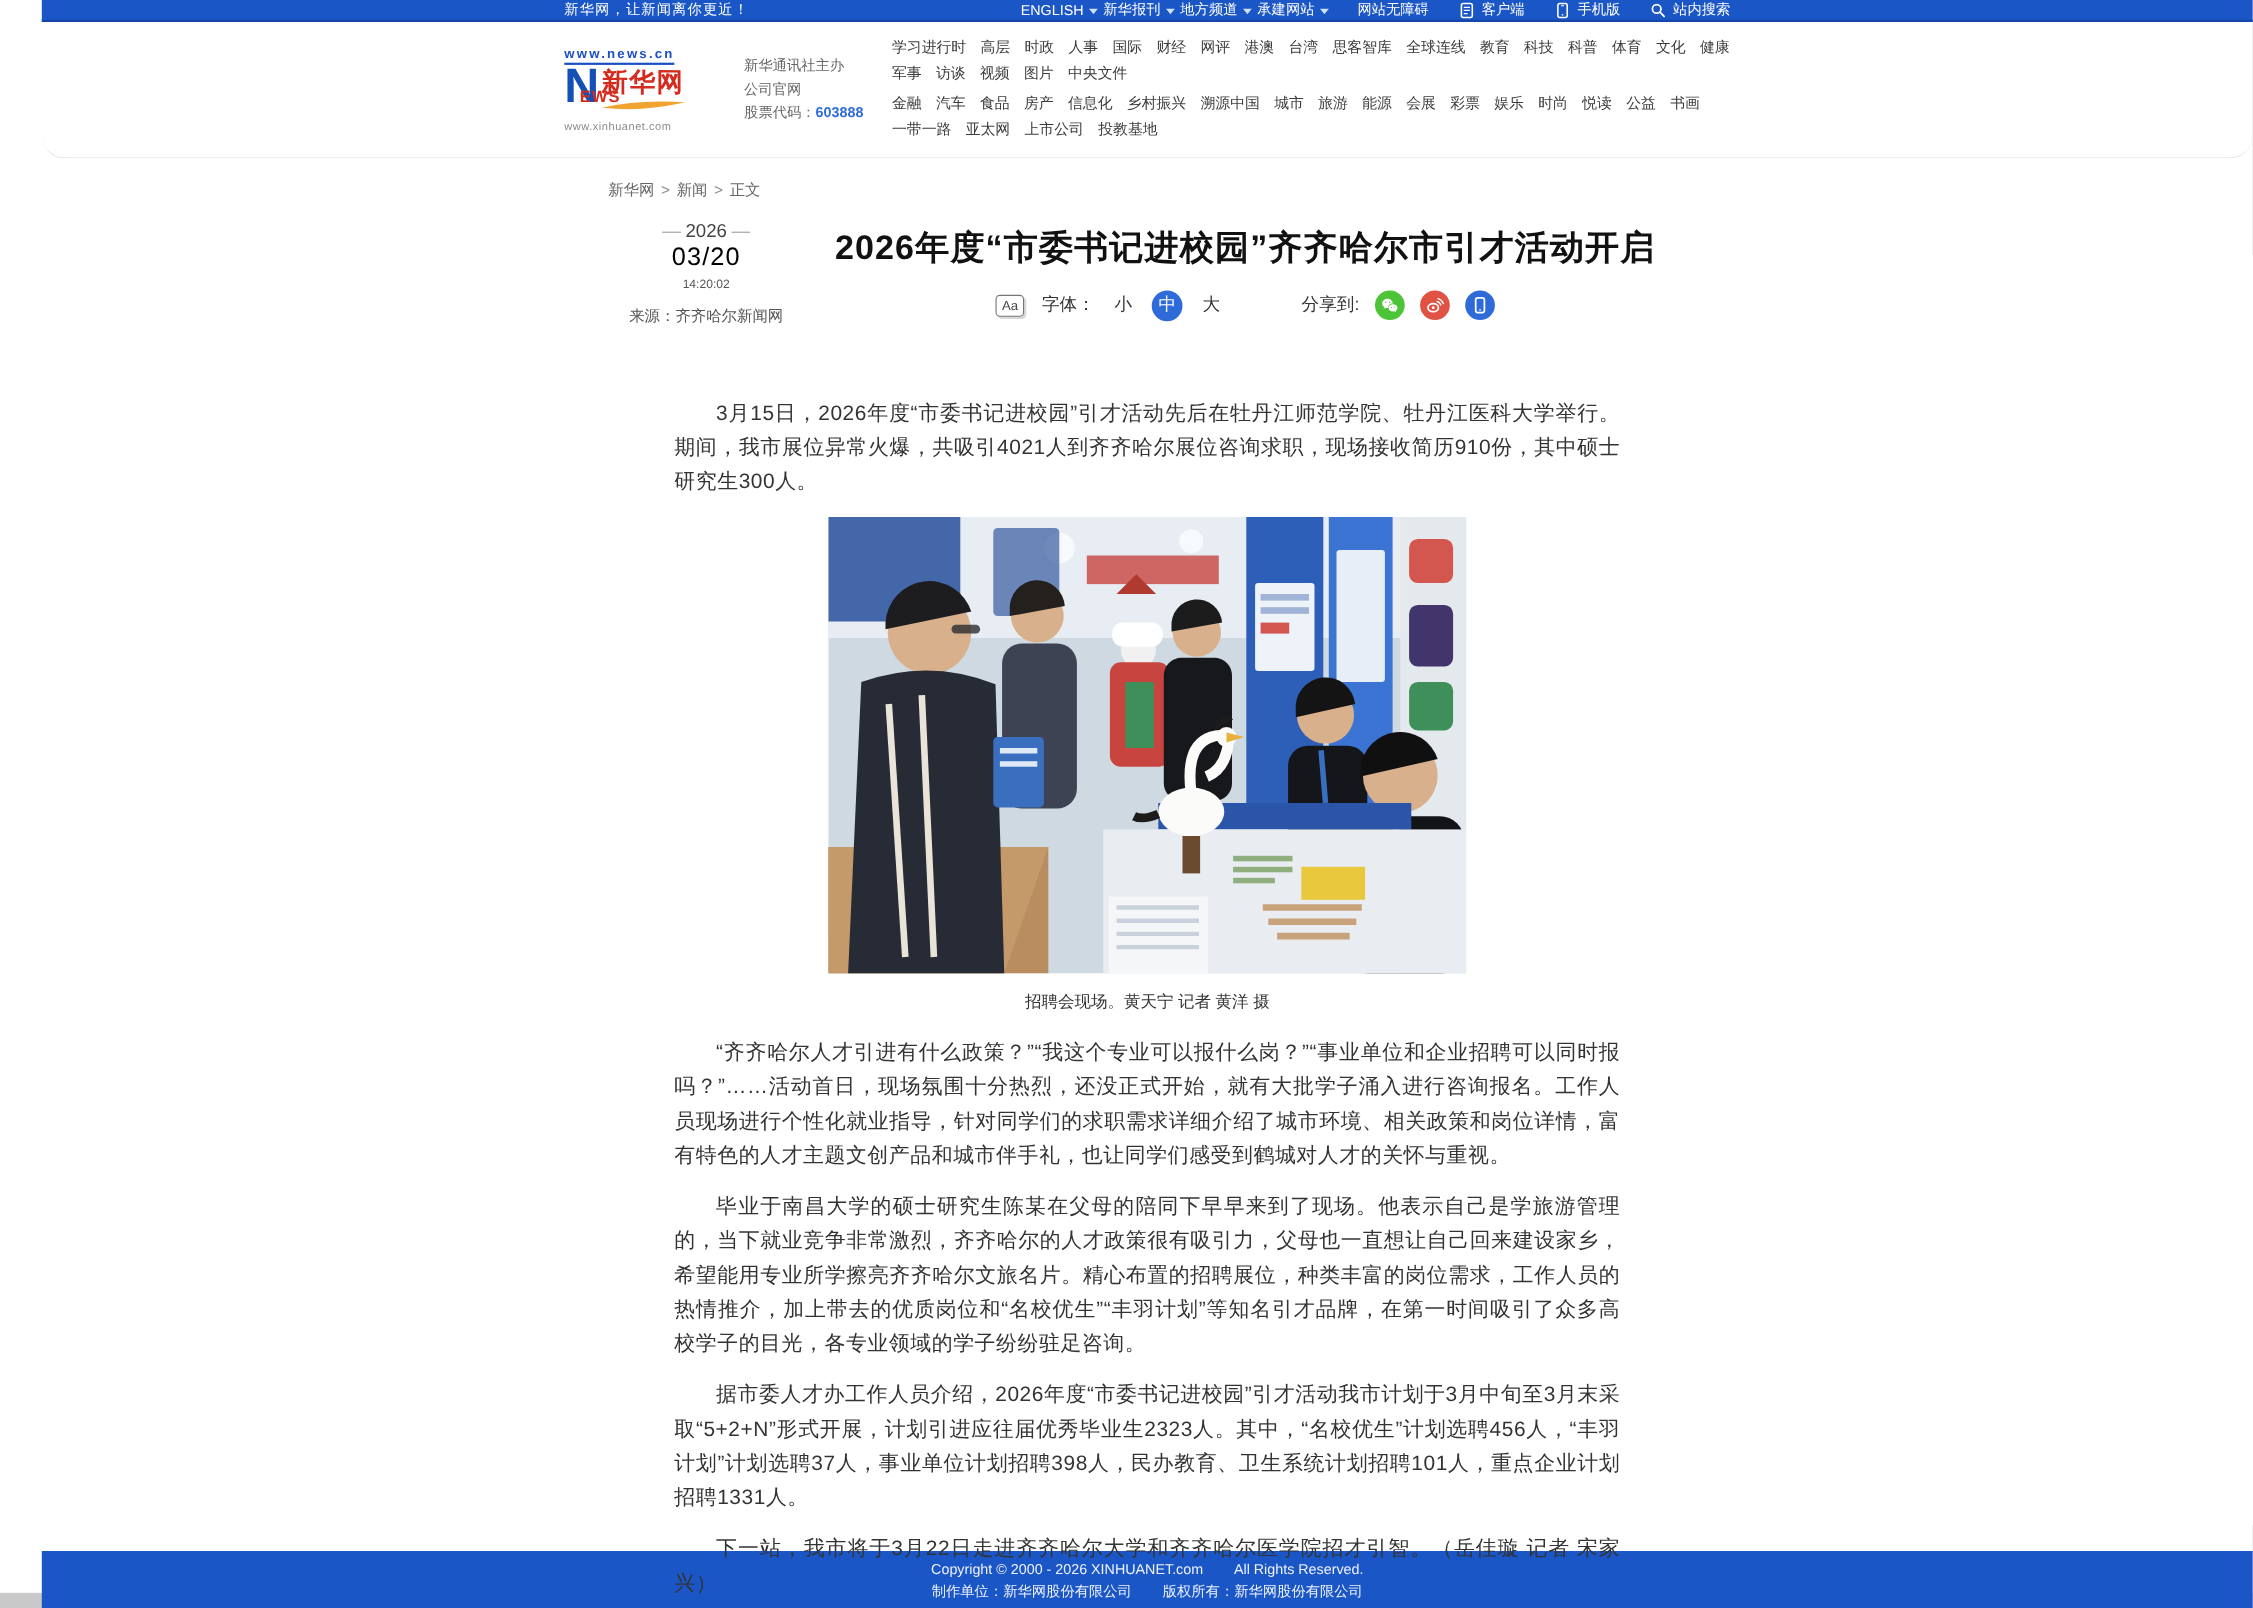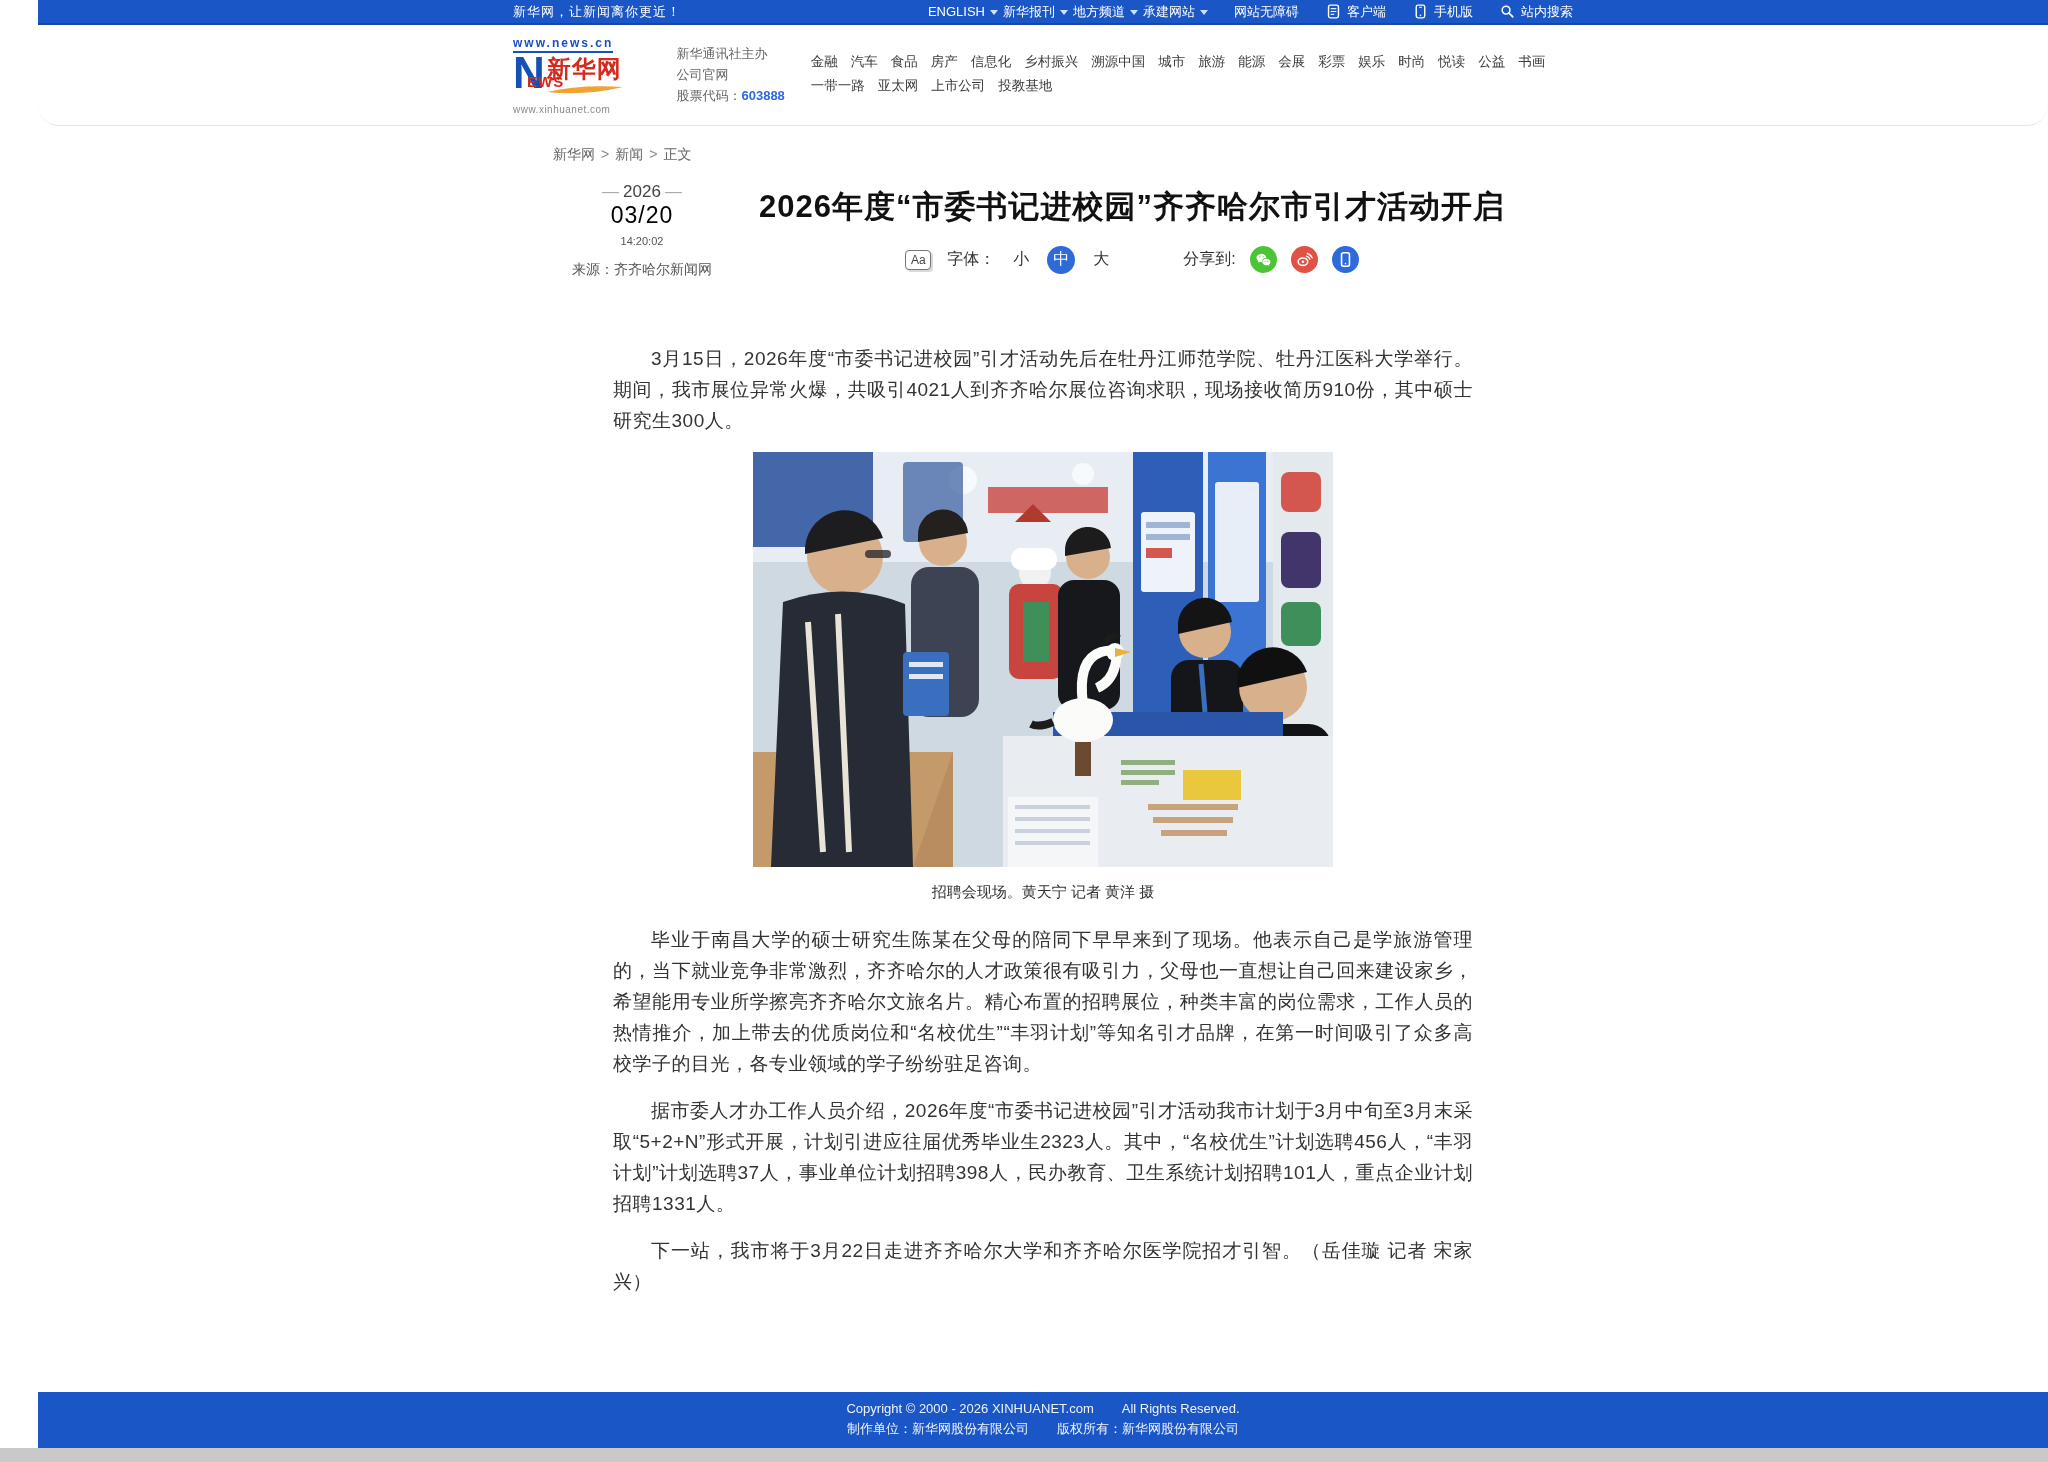--- a/index.html
+++ b/index.html
@@ -161,20 +161,45 @@
         </div>
         <span class="logo-ews">EWS</span>
         <div class="logo-bottom">www.xinhuanet.com</div>
       </div>
       <div class="org-col">
         <div>新华通讯社主办</div>
         <div>公司官网</div>
         <div><span>股票代码：</span><span class="stock-code">603888</span></div>
       </div>
       <div class="nav-links">
+        <div class="nav-row">
+
+        <a>学习进行时</a>
+            <a>高层</a>
+            <a>时政</a>
+            <a>人事</a>
+            <a>国际</a>
+            <a>财经</a>
+            <a>网评</a>
+            <a>港澳</a>
+            <a>台湾</a>
+            <a>思客智库</a>
+            <a>全球连线</a>
+            <a>教育</a>
+            <a>科技</a>
+            <a>科普</a>
+            <a>体育</a>
+            <a>文化</a>
+            <a>健康</a>
+            <a>军事</a>
+            <a>访谈</a>
+            <a>视频</a>
+            <a>图片</a>
+            <a>中央文件</a>
+          </div>
         <div class="nav-row">
 
         <a>金融</a>
             <a>汽车</a>
             <a>食品</a>
             <a>房产</a>
             <a>信息化</a>
             <a>乡村振兴</a>
             <a>溯源中国</a>
             <a>城市</a>
@@ -318,20 +343,21 @@
           <rect x="430" y="318" width="58" height="30" fill="#e9c83e"></rect>
           <path d="M395 355 h90 M400 368 h80 M408 381 h66" stroke="#c8a27a" stroke-width="6"></path>
           <rect x="255" y="345" width="90" height="70" fill="#f4f6f8"></rect>
           <path d="M262 355 h75 M262 367 h75 M262 379 h75 M262 391 h75" stroke="#c9d2dc" stroke-width="4"></path>
         </svg>
         <figcaption>招聘会现场。黄天宁 记者 黄洋 摄</figcaption>
       </figure>
 
       <div>
 
+      <p>“齐齐哈尔人才引进有什么政策？”“我这个专业可以报什么岗？”“事业单位和企业招聘可以同时报吗？”……活动首日，现场氛围十分热烈，还没正式开始，就有大批学子涌入进行咨询报名。工作人员现场进行个性化就业指导，针对同学们的求职需求详细介绍了城市环境、相关政策和岗位详情，富有特色的人才主题文创产品和城市伴手礼，也让同学们感受到鹤城对人才的关怀与重视。</p>
           <p>毕业于南昌大学的硕士研究生陈某在父母的陪同下早早来到了现场。他表示自己是学旅游管理的，当下就业竞争非常激烈，齐齐哈尔的人才政策很有吸引力，父母也一直想让自己回来建设家乡，希望能用专业所学擦亮齐齐哈尔文旅名片。精心布置的招聘展位，种类丰富的岗位需求，工作人员的热情推介，加上带去的优质岗位和“名校优生”“丰羽计划”等知名引才品牌，在第一时间吸引了众多高校学子的目光，各专业领域的学子纷纷驻足咨询。</p>
           <p>据市委人才办工作人员介绍，2026年度“市委书记进校园”引才活动我市计划于3月中旬至3月末采取“5+2+N”形式开展，计划引进应往届优秀毕业生2323人。其中，“名校优生”计划选聘456人，“丰羽计划”计划选聘37人，事业单位计划招聘398人，民办教育、卫生系统计划招聘101人，重点企业计划招聘1331人。</p>
           <p>下一站，我市将于3月22日走进齐齐哈尔大学和齐齐哈尔医学院招才引智。（岳佳璇 记者 宋家兴）</p>
         </div>
 
     </div>
 
   </div>
 
   <div class="footer">

